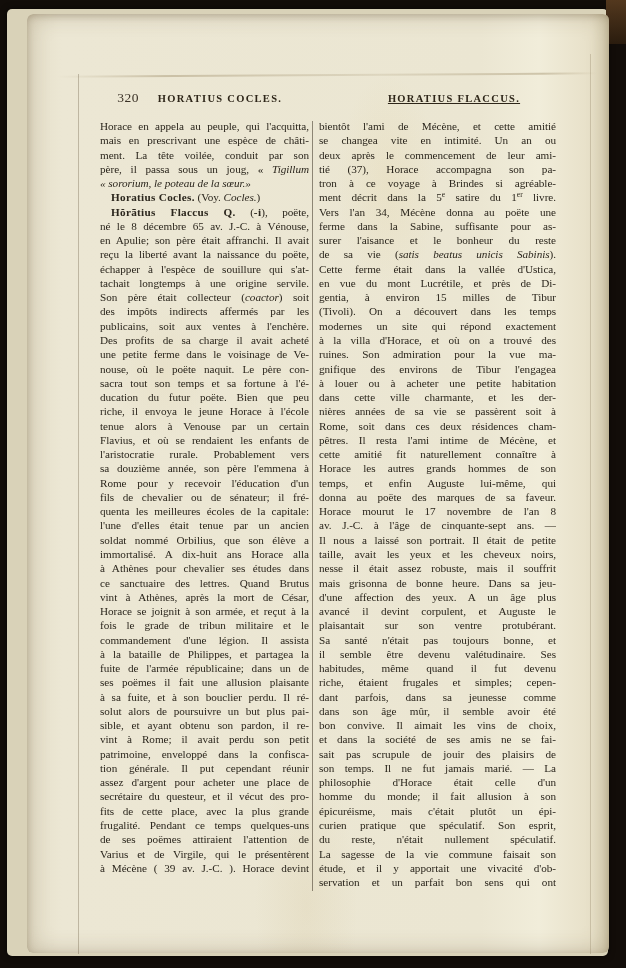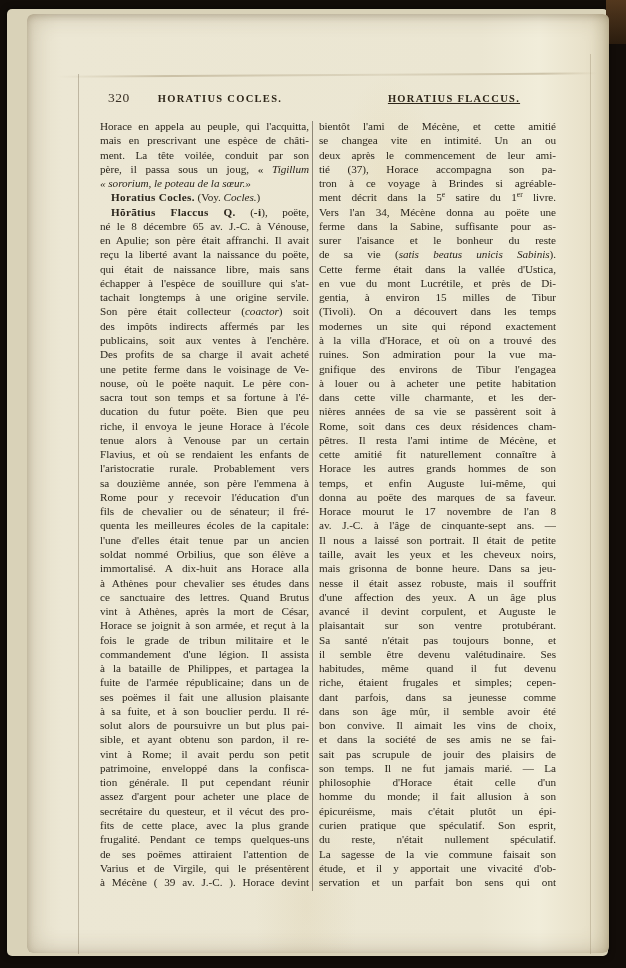--- a/index.html
+++ b/index.html
@@ -37,21 +37,21 @@
   .crease.fore1{left:563px;top:40px;height:900px;background:rgba(120,104,70,.25);}
   
   .top-edge{
     position:absolute;left:30px;top:60px;width:540px;height:2px;
     background:linear-gradient(90deg,rgba(140,120,80,.0),rgba(140,120,80,.35) 20%,rgba(140,120,80,.15) 60%,rgba(140,120,80,.35) 90%,rgba(140,120,80,0));
     transform:rotate(-.35deg);
   }
   
   .page-number{
     position:absolute;left:108px;top:90px;width:40px;
-    font-size:13.5px;color:#3a3126;letter-spacing:.5px;
+    font-size:13.5px;color:#3a3126;letter-spacing:.5px;text-align:center;
   }
   .running-head{
     position:absolute;top:93px;
     font-size:10.5px;font-weight:bold;letter-spacing:1.3px;color:#2e2619;
     text-align:center;
   }
   .running-head.left{left:130px;width:180px;}
   .running-head.right{left:364px;width:180px;text-decoration:underline;}
   
   .column{
@@ -95,21 +95,20 @@
     <div class="tline">Horace en appela au peuple, qui l'acquitta,</div>
     <div class="tline">mais en prescrivant une espèce de châti-</div>
     <div class="tline">ment. La tête voilée, conduit par son</div>
     <div class="tline">père, il passa sous un joug, « <i>Tigillum</i></div>
     <div class="tline endline"><i>« sororium, le poteau de la sœur.»</i></div>
     <div class="tline indent endline"><b>Horatius Cocles.</b> (Voy. <i>Cocles.</i>)</div>
     <div class="tline indent"><b>Hŏrātius Flaccus Q.</b> (<b>-i</b>), poëte,</div>
     <div class="tline">né le 8 décembre 65 av. J.-C. à Vénouse,</div>
     <div class="tline">en Apulie; son père était affranchi. Il avait</div>
     <div class="tline">reçu la liberté avant la naissance du poëte,</div>
-    <div class="tline">qui était de naissance libre, mais sans</div>
     <div class="tline">échapper à l'espèce de souillure qui s'at-</div>
     <div class="tline">tachait longtemps à une origine servile.</div>
     <div class="tline">Son père était collecteur (<i>coactor</i>) soit</div>
     <div class="tline">des impôts indirects affermés par les</div>
     <div class="tline">publicains, soit aux ventes à l'enchère.</div>
     <div class="tline">Des profits de sa charge il avait acheté</div>
     <div class="tline">une petite ferme dans le voisinage de Ve-</div>
     <div class="tline">nouse, où le poëte naquit. Le père con-</div>
     <div class="tline">sacra tout son temps et sa fortune à l'é-</div>
     <div class="tline">ducation du futur poëte. Bien que peu</div>
@@ -172,22 +171,22 @@
     <div class="tline">Rome, soit dans ces deux résidences cham-</div>
     <div class="tline">pêtres. Il resta l'ami intime de Mécène, et</div>
     <div class="tline">cette amitié fit naturellement connaître à</div>
     <div class="tline">Horace les autres grands hommes de son</div>
     <div class="tline">temps, et enfin Auguste lui-même, qui</div>
     <div class="tline">donna au poëte des marques de sa faveur.</div>
     <div class="tline">Horace mourut le 17 novembre de l'an 8</div>
     <div class="tline">av. J.-C. à l'âge de cinquante-sept ans. —</div>
     <div class="tline">Il nous a laissé son portrait. Il était de petite</div>
     <div class="tline">taille, avait les yeux et les cheveux noirs,</div>
+    <div class="tline">nesse il était assez robuste, mais il souffrit</div>
     <div class="tline">mais grisonna de bonne heure. Dans sa jeu-</div>
-    <div class="tline">nesse il était assez robuste, mais il souffrit</div>
     <div class="tline">d'une affection des yeux. A un âge plus</div>
     <div class="tline">avancé il devint corpulent, et Auguste le</div>
     <div class="tline">plaisantait sur son ventre protubérant.</div>
     <div class="tline">Sa santé n'était pas toujours bonne, et</div>
     <div class="tline">il semble être devenu valétudinaire. Ses</div>
     <div class="tline">habitudes, même quand il fut devenu</div>
     <div class="tline">riche, étaient frugales et simples; cepen-</div>
     <div class="tline">dant parfois, dans sa jeunesse comme</div>
     <div class="tline">dans son âge mûr, il semble avoir été</div>
     <div class="tline">bon convive. Il aimait les vins de choix,</div>

